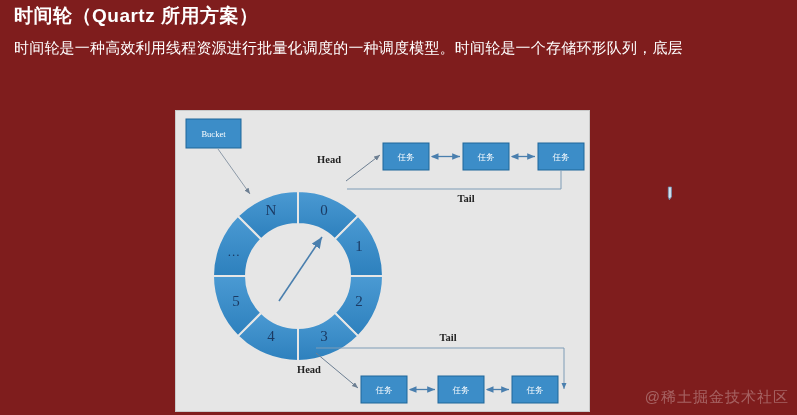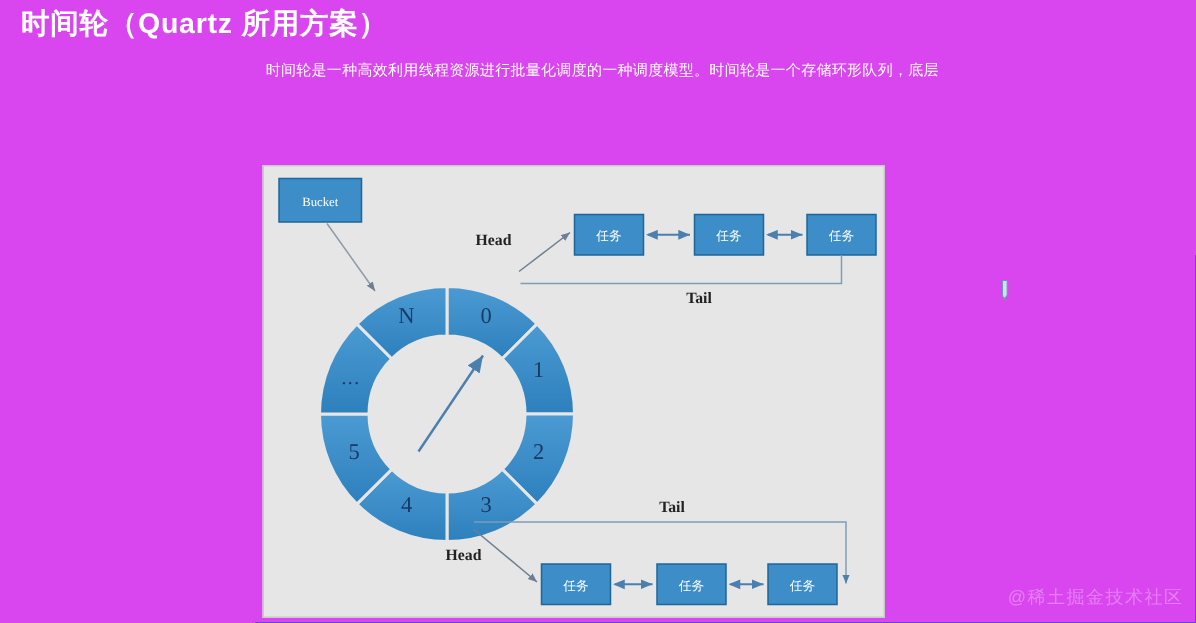--- a/index.html
+++ b/index.html
@@ -4,46 +4,45 @@
 <style>
   html, body {
     margin: 0;
     padding: 0;
     background: #0546d0;
   }
   #root {
     position: relative;
     width: 797px;
     height: 415px;
-    background: #d946ef;
+    background: #7f1d1d;
     overflow: hidden;
     font-family: "Liberation Sans", "DejaVu Sans", sans-serif;
   }
 
   
   #slide-title {
     position: absolute;
     left: 14px;
     top: 3px;
     font-size: 19px;
     font-weight: bold;
     color: #ffffff;
     letter-spacing: 0.5px;
     white-space: nowrap;
   }
   #slide-body {
     position: absolute;
     left: 14px;
     top: 35px;
     width: 775px;
-    font-size: 10px;
+    font-size: 15px;
     line-height: 26px;
     color: #ffffff;
     letter-spacing: 0.2px;
-    text-align: center;
   }
   #slide-body p { margin: 0; }
 
   
   #diagram-panel {
     position: absolute;
     left: 175px;
     top: 110px;
     width: 413px;
     height: 300px;
@@ -84,21 +83,21 @@
     font-family: "Liberation Sans", "DejaVu Sans", sans-serif;
     font-size: 8.5px;
     fill: #ffffff;
   }
 
   
   #watermark {
     position: absolute;
     right: 8px;
     bottom: 8px;
-    font-size: 12px;
+    font-size: 15px;
     color: rgba(255,255,255,0.30);
     letter-spacing: 1px;
     white-space: nowrap;
     pointer-events: none;
   }
 
   
   #pen-cursor {
     position: absolute;
     left: 663px;

